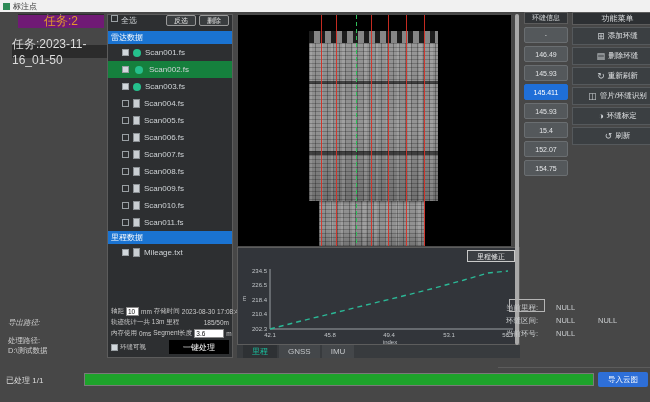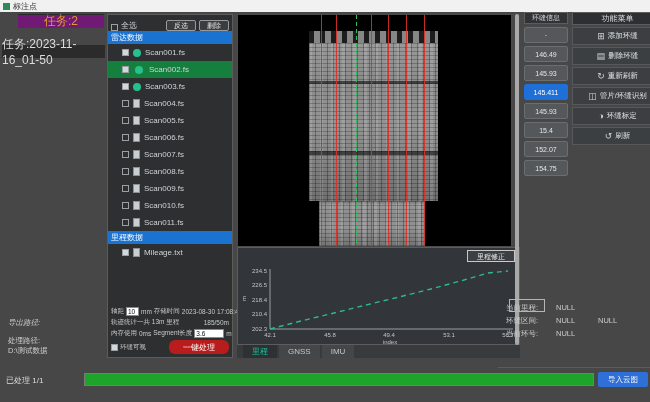--- a/index.html
+++ b/index.html
@@ -7,43 +7,43 @@
   body { position:relative; background:#474747; font-family:"Liberation Sans",sans-serif; overflow:hidden; }
 
   .titlebar { position:absolute; left:0; top:0; width:650px; height:12px; background:#f1f1f1;
     display:flex; align-items:center; gap:3px; padding-left:3px; font-size:8px; color:#333; }
   .appicon { width:7px; height:7px; background:#2e8b57; }
 
   .taskbtn { position:absolute; left:18px; width:86px; height:13px; background:#2b2b2b; color:#dcdcdc;
     font-size:12px; display:flex; align-items:center; justify-content:center; cursor:default; }
   #task1 { top:14px; }
   #task2 { top:15px; background:#701a75; color:#e09a2d; }
-  #task3 { top:45px; left:2px; width:103px; }
+  #task3 { top:45px; left:12px; width:103px; }
 
   .file-panel { position:absolute; left:107px; top:14px; width:126px; height:344px; background:#2d2f31;
     border:1px solid #5c5c5c; display:flex; flex-direction:column; font-size:8px; color:#cfd3d6; }
-  .fp-toolbar { height:16px; display:flex; align-items:flex-end; gap:3px; padding:0 3px; flex:none; }
+  .fp-toolbar { height:16px; display:flex; align-items:flex-start; gap:3px; padding:0 3px; flex:none; }
   .tb-btn { border:1px solid #9a9a9a; background:#3a3d3f; color:#e2e2e2; height:11px;
     padding:0 7px; font-size:7px; border-radius:2px; line-height:8px; }
   .sect { height:13px; flex:none; background:#1a73d1; color:#fff; display:flex; align-items:center;
     padding-left:3px; font-size:8px; }
   .row { height:17px; flex:none; display:flex; align-items:center; gap:4px; padding-left:14px; }
   .row.hl { background:#15803d;gap:6px; }
   .cb { width:7px; height:7px; border:1px solid #9aa0a4; background:transparent; flex:none; }
   .cb.on { background:#d2d8dc; }
   .dot { width:8px; height:8px; border-radius:50%; background:#25c08c; flex:none; }
   .ficon { width:7px; height:9px; background:#c9ced2; border:1px solid #8b9094; flex:none; }
   .spacer { flex:1; }
   .settings { padding:2px 3px 3px; display:flex; flex-direction:column; gap:2px; font-size:6.5px; color:#c9c9c9; flex:none; }
   .srow { display:flex; align-items:center; gap:2px; white-space:nowrap; }
   .sinput { width:13px; height:9px; background:#fff; color:#111; border:1px solid #888; font-size:6.5px; padding:0 1px; }
   .sinput.wide { width:30px; }
   .right { margin-left:auto; }
-  .process-btn { margin-left:auto; width:60px; height:14px; background:#b91c1c; color:#fff; border:none;
-    font-size:8px; border-radius:6px; }
+  .process-btn { margin-left:auto; width:60px; height:14px; background:#000000; color:#fff; border:none;
+    font-size:8px; border-radius:0; }
 
   .image-area { position:absolute; left:237px; top:14px; width:275px; height:233px; background:#000;
     border:1px solid #4a4a4a; overflow:hidden; }
   .band { position:absolute;
     background:
       repeating-linear-gradient(90deg, rgba(0,0,0,.28) 0 1px, transparent 1px 6px),
       repeating-linear-gradient(180deg, rgba(0,0,0,.22) 0 1px, transparent 1px 4px),
       repeating-linear-gradient(90deg, rgba(255,255,255,.12) 0 3px, transparent 3px 11px),
       linear-gradient(180deg,#6e6e6e 0,#989898 8%,#8c8c8c 30%,#949494 55%,#7f7f7f 80%,#707070 100%); }
   .band::before { content:""; position:absolute; left:0; top:0; right:0; height:12px;

